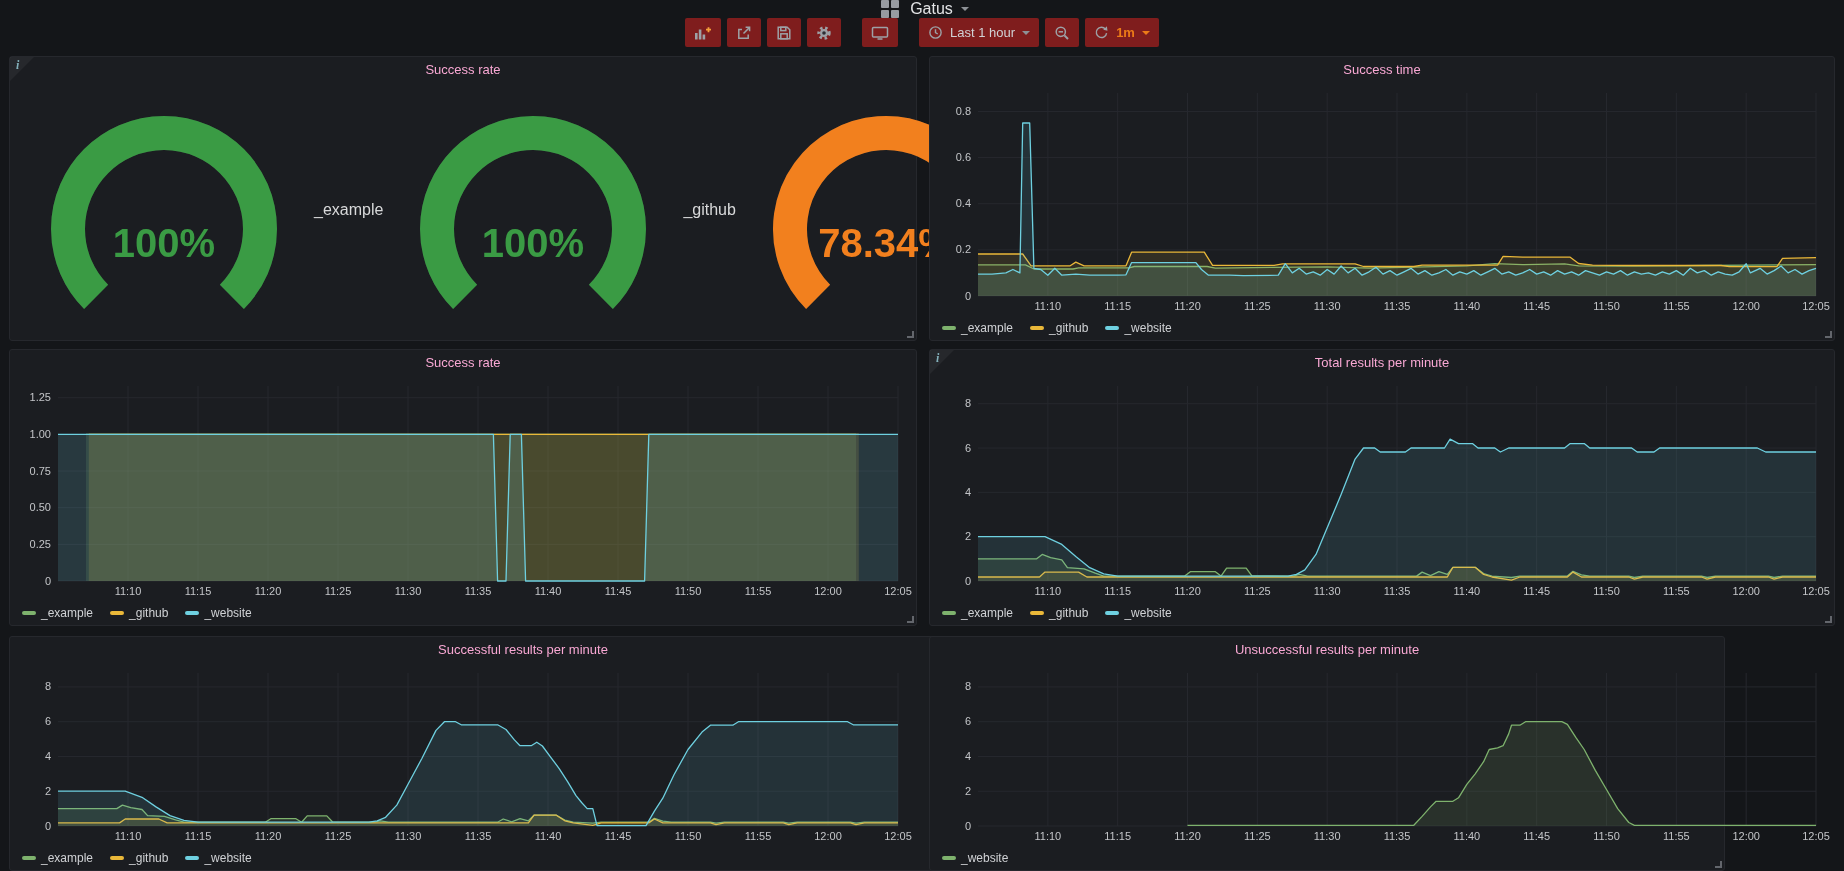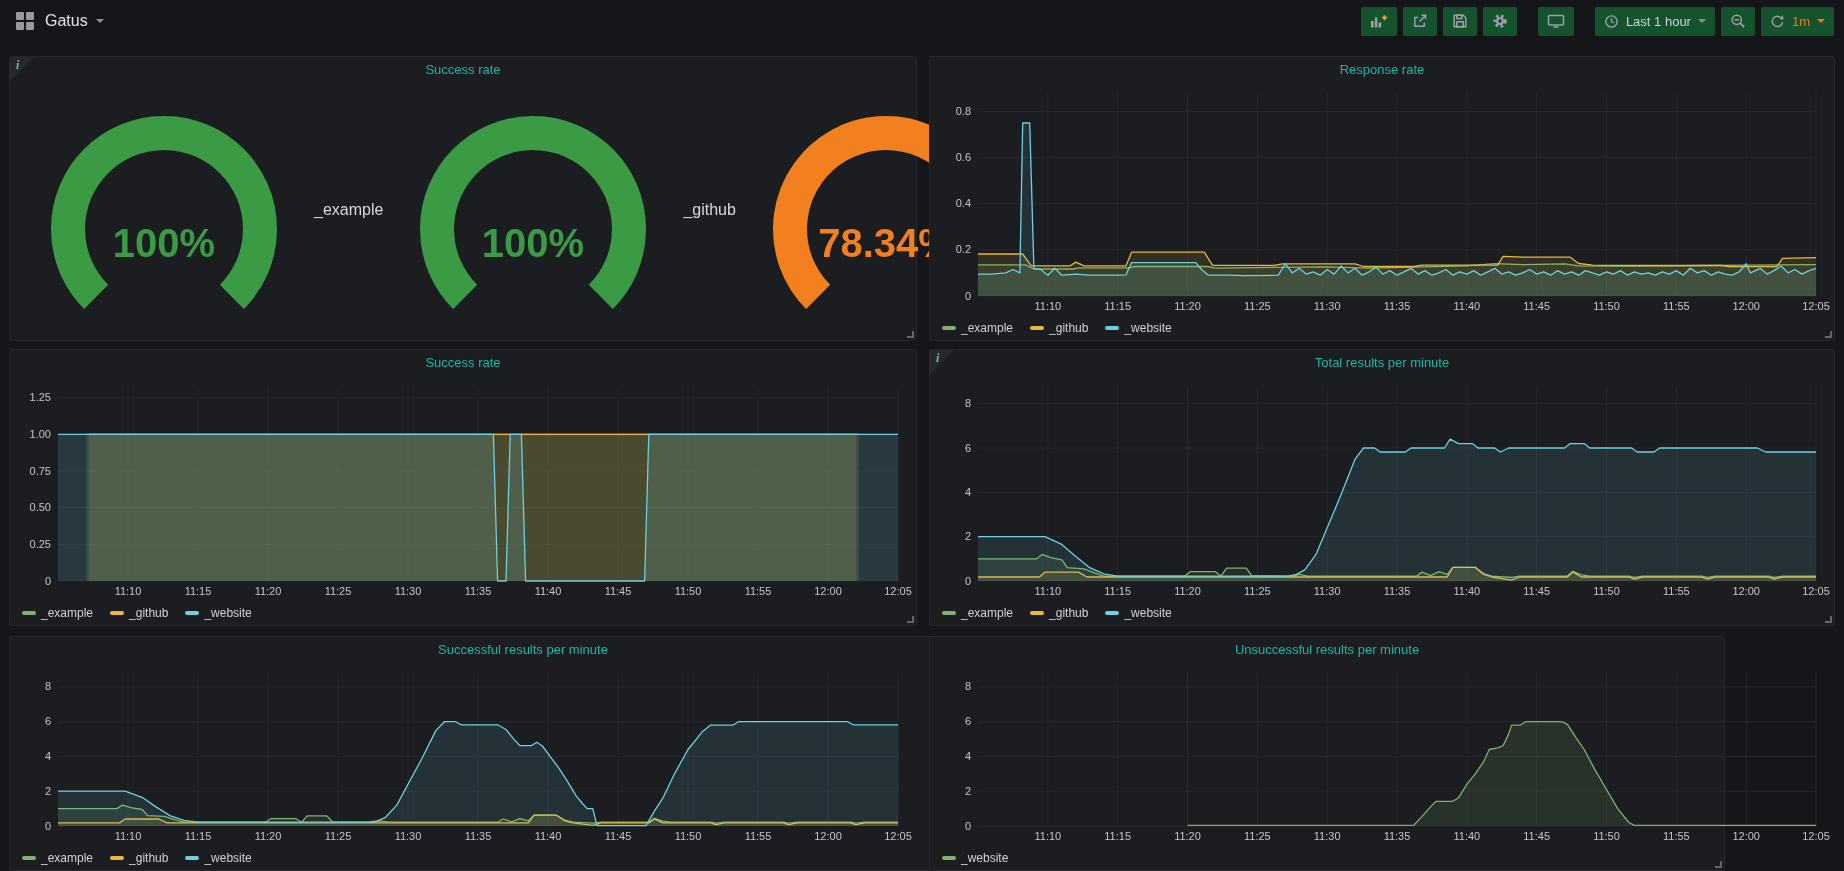--- a/index.html
+++ b/index.html
@@ -1,40 +1,40 @@
 <!DOCTYPE html>
 <html><head>
 <meta charset="utf-8">
 <style>
   * { box-sizing: border-box; margin: 0; padding: 0; }
   html,body { width:1844px; height:871px; overflow:hidden; background:#141619;
     font-family:"Liberation Sans","DejaVu Sans",sans-serif; }
   
   .navbar{position:absolute;top:0;left:0;width:1844px;height:42px;background:#141619;
-    display:flex;align-items:center;justify-content:space-between;padding:0 10px;z-index:5;}
+    display:flex;align-items:center;justify-content:space-between;padding:0 10px;z-index:5;flex-direction:column;}
   .nav-left{display:flex;align-items:center;gap:11px;padding-left:6px;}
   .grid-icon{display:grid;grid-template-columns:8px 8px;grid-gap:2px;cursor:pointer;}
   .grid-icon i{width:8px;height:8px;background:#979ba1;border-radius:1px;}
   .dash-title{font-size:16px;color:#e3e4e6;cursor:pointer;display:flex;align-items:center;gap:8px;}
   .caret{width:0;height:0;border-left:4px solid transparent;border-right:4px solid transparent;
     border-top:4px solid #8d9196;display:inline-block;}
   .caret.orange-c{border-top-color:#eb7b18;}
   .nav-right{display:flex;align-items:center;gap:6px;}
-  .nav-btn{height:29px;min-width:34px;background:#14532d;border:none;border-radius:2px;
+  .nav-btn{height:29px;min-width:34px;background:#7f1d1d;border:none;border-radius:2px;
     display:flex;align-items:center;justify-content:center;gap:7px;color:#d0d2d5;
     font-size:13px;padding:0 9px;cursor:pointer;}
   .nav-gap{width:9px;}
-  .orange{color:#eb7b18;font-weight:400;}
+  .orange{color:#eb7b18;font-weight:700;}
   .icon-stroke{stroke:#9da1a6;fill:none;stroke-width:1.5;}
   .icon-fill{fill:#9da1a6;}
   
   .dashboard{position:absolute;top:42px;left:0;width:1844px;height:829px;}
   .panel{position:absolute;background:#1b1d21;border:1px solid #26282d;border-radius:3px;}
   .panel-title{height:26px;line-height:26px;text-align:center;font-size:13px;font-weight:500;
-    color:#14b8a6;cursor:pointer;white-space:nowrap;}
+    color:#f9a8d4;cursor:pointer;white-space:nowrap;}
   .panel-body{position:absolute;top:26px;left:4px;right:4px;bottom:24px;}
   .panel-body.gauges{bottom:4px;display:flex;}
   .legend{position:absolute;left:12px;bottom:3px;height:18px;display:flex;align-items:center;gap:17px;}
   .legend-item{display:flex;align-items:center;gap:5px;cursor:pointer;}
   .legend-swatch{width:14px;height:4px;border-radius:2px;}
   .legend-label{font-size:12px;color:#d0d2d5;}
   .gauge-cell{flex:1;display:flex;flex-direction:row;align-items:center;}
   .gauge-label{font-size:16px;color:#d8d9da;}
   .info-corner{position:absolute;top:0;left:0;width:0;height:0;
     border-top:24px solid rgba(255,255,255,0.05);border-right:24px solid transparent;cursor:pointer;}
@@ -153,21 +153,21 @@
             <path d="M 82.12 199.88 A 96 96 0 1 1 243.35 109.62" stroke="#F2801E" stroke-width="34" fill="none"></path>
             <text x="150" y="160" text-anchor="middle" fill="#F2801E" font-size="40" font-weight="700">78.34%</text>
           </svg>
         <div class="gauge-label">_website</div>
       </div>
     </div>
     <span class="resize-handle"></span>
   </div>
 
   <div class="panel" style="left:929px;top:14px;width:906px;height:285px;">
-    <div class="panel-title">Response rate</div>
+    <div class="panel-title">Success time</div>
     <div class="panel-body">
       <svg class="chart-svg" width="896" height="233">
           <line x1="113.83333333333333" x2="113.83333333333333" y1="10" y2="213" stroke="#26282e" stroke-width="1"></line>
           <line x1="183.66666666666666" x2="183.66666666666666" y1="10" y2="213" stroke="#26282e" stroke-width="1"></line>
           <line x1="253.5" x2="253.5" y1="10" y2="213" stroke="#26282e" stroke-width="1"></line>
           <line x1="323.3333333333333" x2="323.3333333333333" y1="10" y2="213" stroke="#26282e" stroke-width="1"></line>
           <line x1="393.1666666666667" x2="393.1666666666667" y1="10" y2="213" stroke="#26282e" stroke-width="1"></line>
           <line x1="463" x2="463" y1="10" y2="213" stroke="#26282e" stroke-width="1"></line>
           <line x1="532.8333333333334" x2="532.8333333333334" y1="10" y2="213" stroke="#26282e" stroke-width="1"></line>
           <line x1="602.6666666666666" x2="602.6666666666666" y1="10" y2="213" stroke="#26282e" stroke-width="1"></line>

